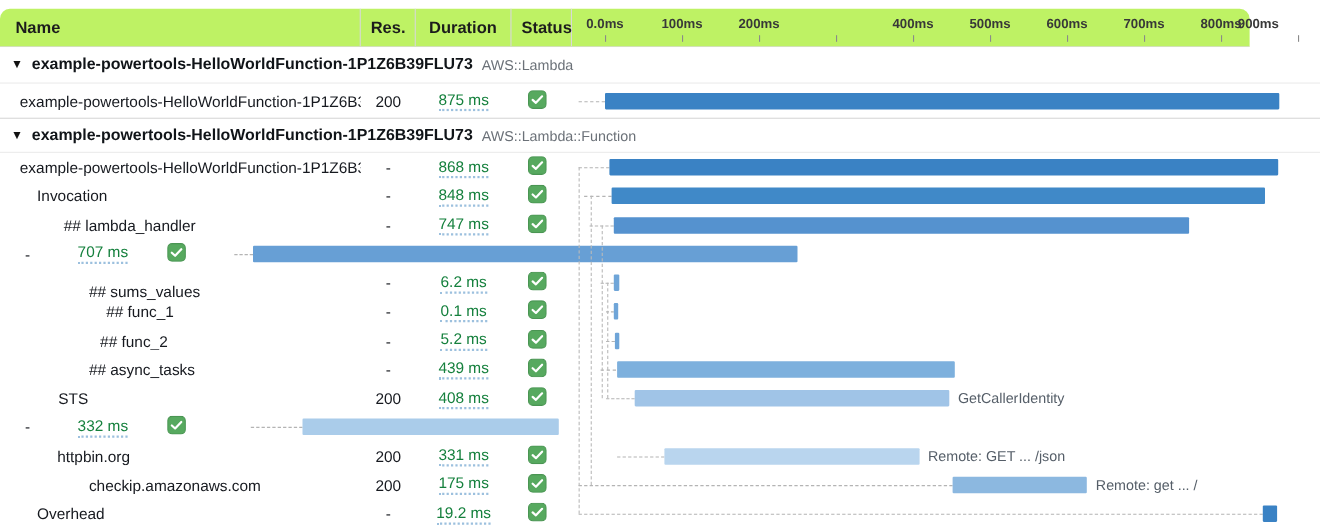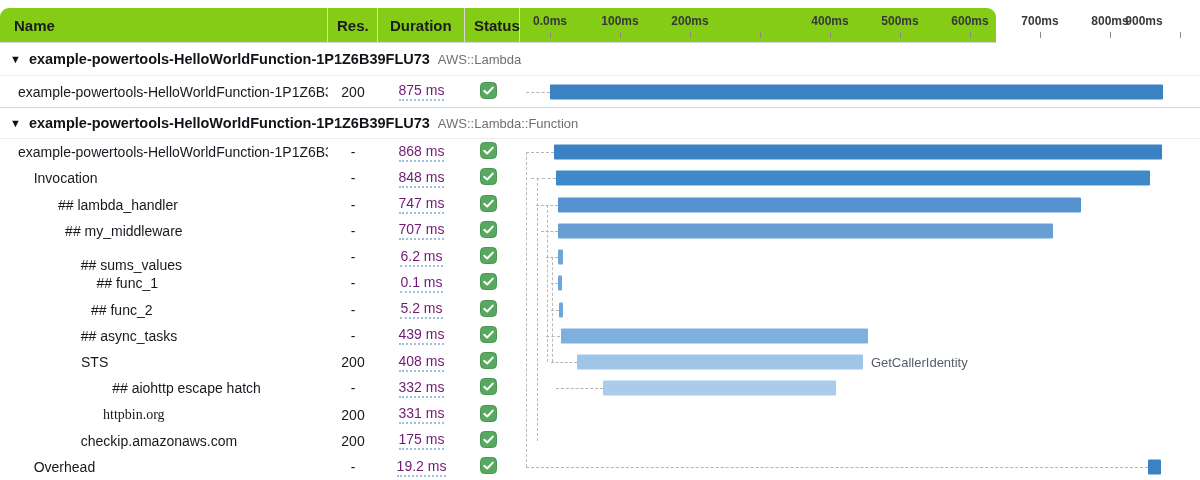--- a/index.html
+++ b/index.html
@@ -4,22 +4,22 @@
 <style>
   * { box-sizing: border-box; margin: 0; padding: 0; }
   html,body { background:#fff; }
   .app {
     position: relative; width: 1200px; height: 480px; overflow: hidden;
     background: #fff; color: #16191f;
     font-family: "Liberation Sans", sans-serif; font-size: 14px;
   }
   
   .colhdr {
-    position: absolute; left: 0; top: 8px; width: 996px; height: 35px;
-    background: #84cc16; border-bottom: 1px solid #d5d5d5;
+    position: absolute; left: 0; top: 8px; width: 1136px; height: 35px;
+    background: #bef264; border-bottom: 1px solid #d5d5d5;
     border-radius: 9px 9px 0 0; display: flex; align-items: stretch;
   }
   .colhdr .cell {
     display: flex; align-items: center; font-weight: bold; font-size: 15px;
     color: #1c1c1c; border-right: 1px solid #d8d8d8;
   }
   .hc-name { width: 328px; padding-left: 14px; }
   .hc-res { width: 50px; padding-left: 9px; }
   .hc-dur { width: 87px; padding-left: 12px; }
   .hc-status { width: 55px; padding-left: 9px; }
@@ -44,21 +44,21 @@
   .row { display: flex; align-items: center; height: 26.25px; }
   .row.tall { height: 31px; }
   .c-name {
     width: 328px; overflow: hidden; white-space: nowrap; color: #16191f;
     flex: none;
   }
   .c-res { width: 50px; text-align: center; color: #16191f; flex: none; }
   .c-dur { width: 87px; text-align: center; flex: none; }
   .c-dur .durv {
     display: inline-block; border-bottom: 2px dotted #9cc0de; padding-bottom: 1px;
-    cursor: help; color: #701a75;
+    cursor: help; color: #15803d;
   }
   .c-status { width: 55px; padding-left: 15px; flex: none; display: flex; align-items: center; }
   .c-chart { flex: 1; position: relative; height: 100%; }
   .bar {
     position: absolute; top: 50%; transform: translateY(-50%); height: 15px;
     border-radius: 1px;
   }
   .conn {
     position: absolute; top: 50%; height: 0; border-top: 1px dashed #b4b4b4;
   }
@@ -174,21 +174,20 @@
               <rect x="0.5" y="0.5" width="16" height="16" rx="4" fill="#57a95f" stroke="#4a9553"></rect>
               <path d="M4.2 8.8 L7.2 11.5 L12.8 5.6" stroke="#ffffff" stroke-width="2" fill="none" stroke-linecap="round" stroke-linejoin="round"></path>
             </svg></span>
         </div>
         <div class="c-chart">
           <div class="conn" style="left: 16px; width: 22.4px;"></div>
           <div class="bar" style="left: 38.4px; width: 522.9px; background: rgb(85, 146, 207);"></div>
         </div>
       </div>
       <div class="row">
-        <div class="c-name" style="padding-left: 65.1px;">## my_middleware</div>
         <div class="c-res">-</div>
         <div class="c-dur"><span class="durv">707 ms</span></div>
         <div class="c-status">
           <span class="check-icon"><svg width="17" height="17" viewBox="0 0 17 17">
               <rect x="0.5" y="0.5" width="16" height="16" rx="4" fill="#57a95f" stroke="#4a9553"></rect>
               <path d="M4.2 8.8 L7.2 11.5 L12.8 5.6" stroke="#ffffff" stroke-width="2" fill="none" stroke-linecap="round" stroke-linejoin="round"></path>
             </svg></span>
         </div>
         <div class="c-chart">
           <div class="conn" style="left: 20.9px; width: 17.5px;"></div>
@@ -249,70 +248,79 @@
               <rect x="0.5" y="0.5" width="16" height="16" rx="4" fill="#57a95f" stroke="#4a9553"></rect>
               <path d="M4.2 8.8 L7.2 11.5 L12.8 5.6" stroke="#ffffff" stroke-width="2" fill="none" stroke-linecap="round" stroke-linejoin="round"></path>
             </svg></span>
         </div>
         <div class="c-chart">
           <div class="conn" style="left: 25.8px; width: 14.7px;"></div>
           <div class="bar" style="left: 40.5px; width: 307.3px; background: rgb(125, 176, 221);"></div>
         </div>
       </div>
       <div class="row">
-        <div class="c-name" style="padding-left: 81px;">STS</div>
+        <div class="c-name" style="padding-left: 53px;">STS</div>
         <div class="c-res">200</div>
         <div class="c-dur"><span class="durv">408 ms</span></div>
         <div class="c-status">
           <span class="check-icon"><svg width="17" height="17" viewBox="0 0 17 17">
               <rect x="0.5" y="0.5" width="16" height="16" rx="4" fill="#57a95f" stroke="#4a9553"></rect>
               <path d="M4.2 8.8 L7.2 11.5 L12.8 5.6" stroke="#ffffff" stroke-width="2" fill="none" stroke-linecap="round" stroke-linejoin="round"></path>
             </svg></span>
         </div>
         <div class="c-chart">
           <div class="conn" style="left: 31.4px; width: 25.9px;"></div>
           <div class="bar" style="left: 57.3px; width: 285.6px; background: rgb(160, 196, 231);"></div>
           <span class="bar-label" style="left: 350.9px;">GetCallerIdentity</span>
         </div>
       </div>
       <div class="row">
-        <div class="c-name" style="padding-left: 112.2px;">## aiohttp escape hatch</div>
         <div class="c-res">-</div>
         <div class="c-dur"><span class="durv">332 ms</span></div>
         <div class="c-status">
           <span class="check-icon"><svg width="17" height="17" viewBox="0 0 17 17">
               <rect x="0.5" y="0.5" width="16" height="16" rx="4" fill="#57a95f" stroke="#4a9553"></rect>
               <path d="M4.2 8.8 L7.2 11.5 L12.8 5.6" stroke="#ffffff" stroke-width="2" fill="none" stroke-linecap="round" stroke-linejoin="round"></path>
             </svg></span>
         </div>
         <div class="c-chart">
           <div class="conn" style="left: 36.3px; width: 46.9px;"></div>
           <div class="bar" style="left: 83.2px; width: 232.4px; background: rgb(170, 204, 234);"></div>
         </div>
       </div>
       <div class="row">
-        <div class="c-name" style="padding-left: 103px; font-family: Liberation Serif, serif;">httpbin.org</div>
+        <div class="c-name" style="padding-left: 52px;">httpbin.org</div>
         <div class="c-res">200</div>
         <div class="c-dur"><span class="durv">331 ms</span></div>
         <div class="c-status">
           <span class="check-icon"><svg width="17" height="17" viewBox="0 0 17 17">
               <rect x="0.5" y="0.5" width="16" height="16" rx="4" fill="#57a95f" stroke="#4a9553"></rect>
               <path d="M4.2 8.8 L7.2 11.5 L12.8 5.6" stroke="#ffffff" stroke-width="2" fill="none" stroke-linecap="round" stroke-linejoin="round"></path>
             </svg></span>
+        </div>
+        <div class="c-chart">
+          <div class="conn" style="left: 41.2px; width: 42.7px;"></div>
+          <div class="bar" style="left: 83.9px; width: 231.7px; background: rgb(185, 213, 238);"></div>
+          <span class="bar-label" style="left: 323.6px;">Remote: GET ... /json</span>
         </div>
       </div>
       <div class="row">
         <div class="c-name" style="padding-left: 80.8px;">checkip.amazonaws.com</div>
         <div class="c-res">200</div>
         <div class="c-dur"><span class="durv">175 ms</span></div>
         <div class="c-status">
           <span class="check-icon"><svg width="17" height="17" viewBox="0 0 17 17">
               <rect x="0.5" y="0.5" width="16" height="16" rx="4" fill="#57a95f" stroke="#4a9553"></rect>
               <path d="M4.2 8.8 L7.2 11.5 L12.8 5.6" stroke="#ffffff" stroke-width="2" fill="none" stroke-linecap="round" stroke-linejoin="round"></path>
             </svg></span>
+        </div>
+        <div class="c-chart">
+          <div class="conn" style="left: 6.2px; width: 339.5px;"></div>
+          <div class="bar" style="left: 345.7px; width: 122.5px; background: rgb(140, 184, 224);"></div>
+          <span class="bar-label" style="left: 476.2px;">Remote: get ... /</span>
         </div>
       </div>
       <div class="row">
         <div class="c-name" style="padding-left: 33.7px;">Overhead</div>
         <div class="c-res">-</div>
         <div class="c-dur"><span class="durv">19.2 ms</span></div>
         <div class="c-status">
           <span class="check-icon"><svg width="17" height="17" viewBox="0 0 17 17">
               <rect x="0.5" y="0.5" width="16" height="16" rx="4" fill="#57a95f" stroke="#4a9553"></rect>
               <path d="M4.2 8.8 L7.2 11.5 L12.8 5.6" stroke="#ffffff" stroke-width="2" fill="none" stroke-linecap="round" stroke-linejoin="round"></path>

